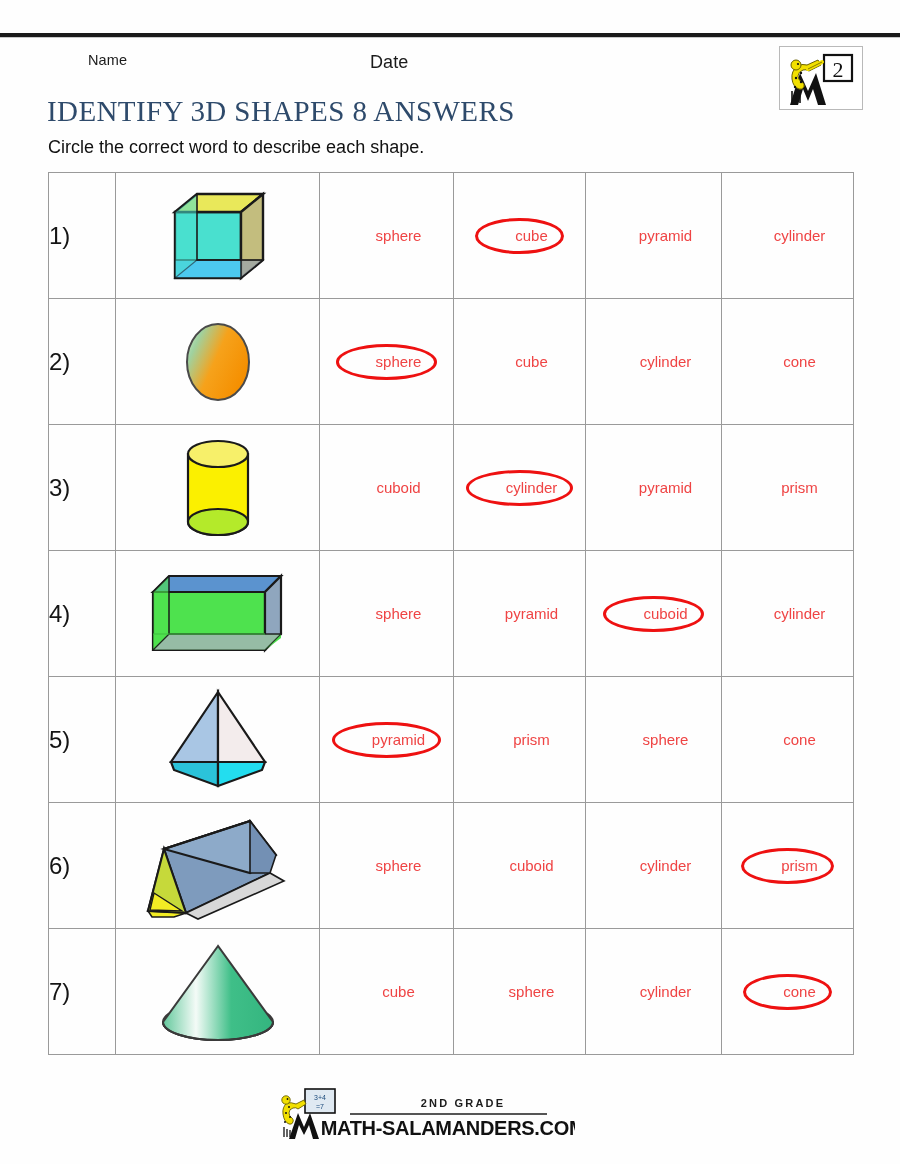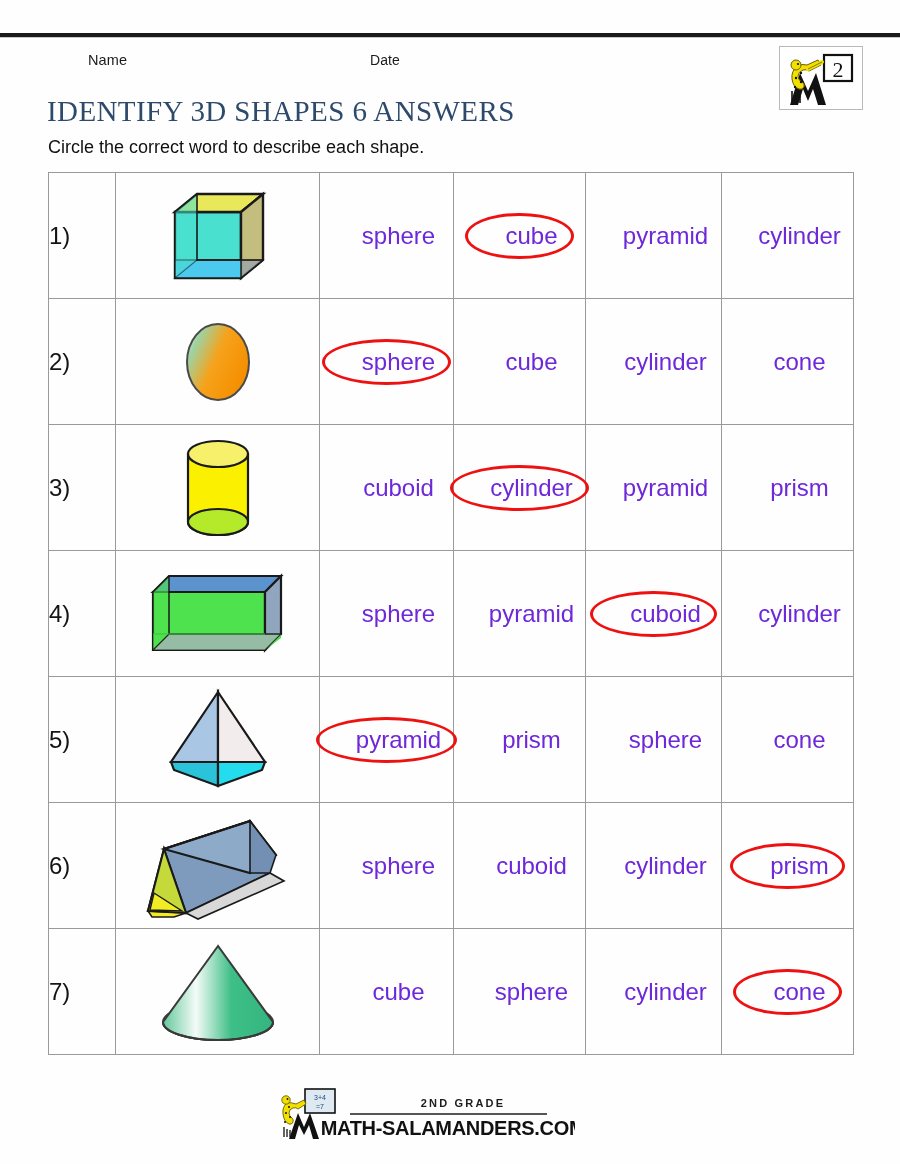--- a/index.html
+++ b/index.html
@@ -32,21 +32,21 @@
     position: absolute;
     left: 48px; top: 52px;
     font-size: 14.5px;
     color: #1b1b1b;
     letter-spacing: .1px;
     margin-left: 40px;
   }
   .hdr-date {
     position: absolute;
     left: 370px; top: 52px;
-    font-size: 14px;
+    font-size: 18px;
     color: #1b1b1b;
     letter-spacing: .1px;
   }
   .title {
     position: absolute;
     left: 47px; top: 95px;
     font-family: "Liberation Serif", serif;
     font-size: 29px;
     color: #2e4a6b;
     letter-spacing: .4px;
@@ -101,22 +101,22 @@
     padding-left: 14px;
   }
   td.num { text-align: left; }
 
   .opt-wrap {
     position: relative;
     display: inline-block;
     padding: 6px 10px;
   }
   .opt-text {
-    font-size: 24px;
-    color: #6d28d9;
+    font-size: 15px;
+    color: #ef4444;
     position: relative;
     z-index: 2;
     white-space: nowrap;
     margin-left: 24px;
   }
   .circle-mark {
     position: absolute;
     left: -6px; top: -3px;
     right: -6px; bottom: -3px;
     border: 3.2px solid #ee1111;
@@ -138,21 +138,21 @@
 </head>
 <body>
 
 <div class="page">
 
   <div class="top-rule"></div>
 
   <div class="hdr-name">Name</div>
   <div class="hdr-date">Date</div>
 
-  <div class="title">IDENTIFY 3D SHAPES 6 ANSWERS</div>
+  <div class="title">IDENTIFY 3D SHAPES 8 ANSWERS</div>
   <div class="subtitle">Circle the correct word to describe each shape.</div>
 
   <div class="corner-logo">
     <svg width="82" height="62" viewBox="0 0 82 62">
       <rect x="0" y="0" width="82" height="62" fill="#ffffff"></rect>
 
       <path d="M10 58 L20 26 L28 44 L36 26 L46 58 L38 58 L33 42 L28 54 L23 42 L18 58 Z" fill="#111"></path>
 
       <rect x="44" y="8" width="28" height="26" fill="#fff" stroke="#111" stroke-width="2.2"></rect>
       <text x="58" y="30" font-family="Liberation Serif, serif" font-size="22" fill="#111" text-anchor="middle">2</text>

